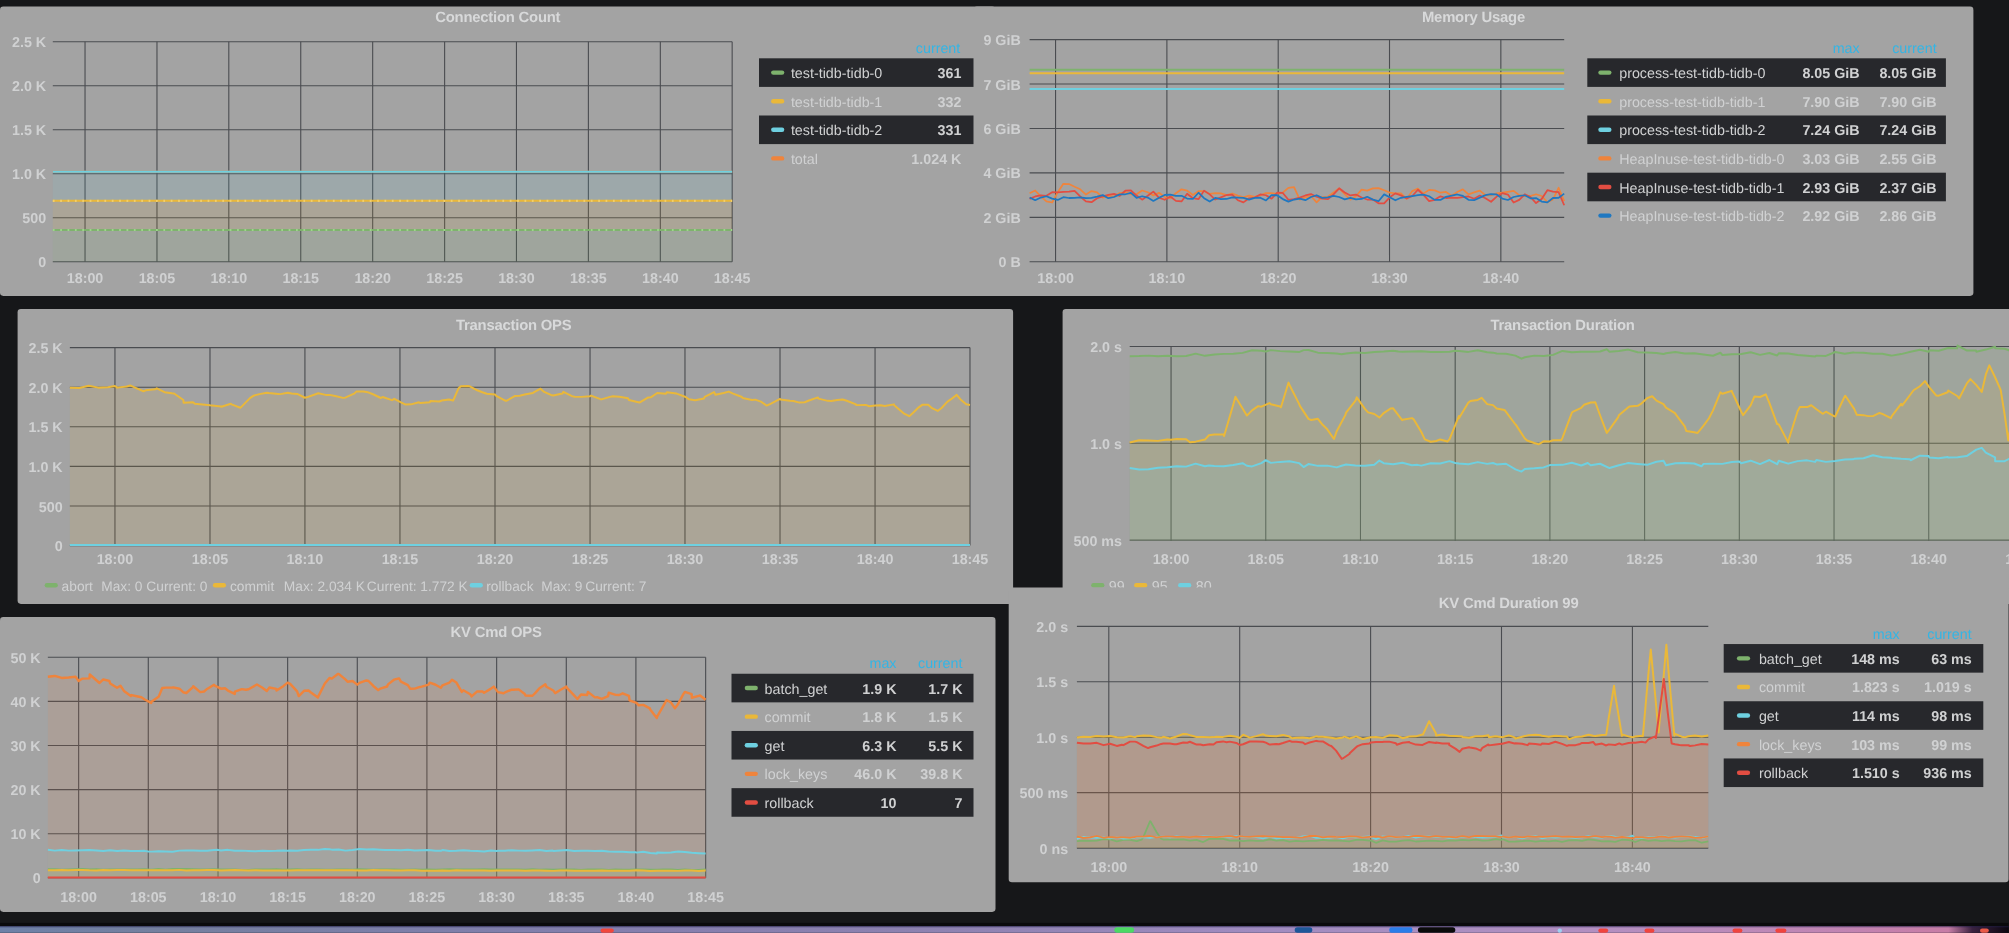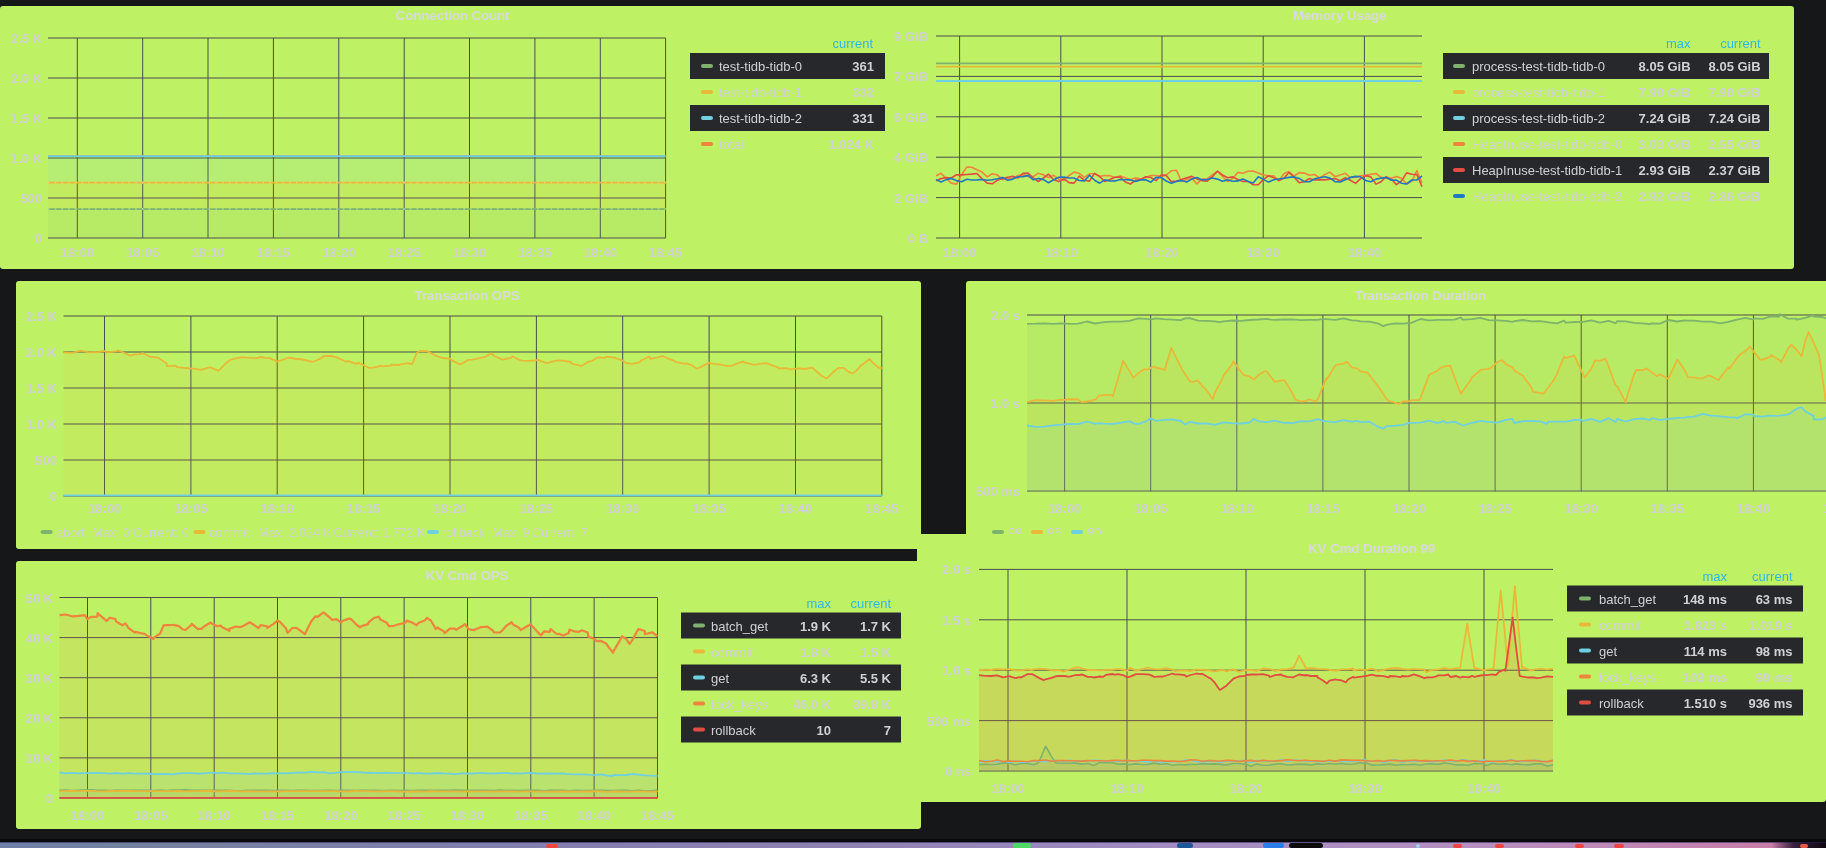--- a/index.html
+++ b/index.html
@@ -1,15 +1,15 @@
 <!DOCTYPE html>
 <html><head><meta charset="utf-8">
 <style>
 html,body{margin:0;padding:0;background:#161719;width:1826px;height:848px;overflow:hidden}
-.panel{position:absolute;background:#bef264;border-radius:3px}
+.panel{position:absolute;background:#a3a3a3;border-radius:3px}
 svg{display:block}
 text{white-space:pre}
 </style></head>
 <body>
 <div class="panel" style="left:0px;top:6px;width:905px;height:263px">
     <svg width="905" height="263" viewBox="0 0 905 263">
       <text x="452.5" y="14.0" text-anchor="middle" fill="#d8d9da" font-family="Liberation Sans,sans-serif" font-size="13.5px" font-weight="700" letter-spacing="-0.2">Connection Count</text>
 <line x1="48" y1="32.0" x2="665.6" y2="32.0" stroke="#4a4c50" stroke-width="1"></line>
 <text x="42.0" y="37.0" text-anchor="end" fill="#d0d1d2" font-family="Liberation Sans,sans-serif" font-size="13px" font-weight="700">2.5 K</text>
 <line x1="48" y1="72.0" x2="665.6" y2="72.0" stroke="#4a4c50" stroke-width="1"></line>
@@ -218,21 +218,21 @@
 <path d="M61.0,121.2L69.6,119.2L78.1,119.4L86.7,119.8L95.2,118.6L98.6,118.8L103.8,118.0L112.3,118.4L115.8,121.1L120.9,120.5L129.4,118.6L133.0,114.7L138.0,114.0L146.5,114.1L146.8,115.3L155.1,87.0L157.1,79.7L163.6,90.4L167.5,96.8L172.2,92.1L177.8,88.2L180.7,88.7L188.1,85.4L189.3,86.5L197.8,88.5L198.5,89.2L205.4,66.8L206.4,69.2L214.9,85.9L215.7,88.0L223.5,99.8L226.0,100.8L232.1,99.7L236.4,105.2L240.6,109.3L246.7,118.1L249.2,111.0L257.0,96.4L257.7,94.1L266.3,83.3L267.4,80.2L274.8,90.7L277.7,93.9L283.4,95.4L288.0,98.6L291.9,94.5L298.4,90.3L300.5,90.2L308.7,100.9L309.0,100.6L317.6,99.1L319.0,100.0L326.1,111.7L329.3,118.5L334.7,120.6L339.7,119.9L343.2,118.5L350.0,120.3L351.8,118.1L360.3,97.2L360.3,99.2L368.9,85.0L370.7,83.6L377.4,82.6L381.0,80.7L386.0,86.4L391.3,87.3L394.6,90.3L401.7,91.7L403.1,93.5L411.7,104.9L412.0,105.0L420.2,117.6L422.3,119.5L428.8,121.7L432.7,122.9L437.3,120.2L443.0,120.3L445.9,119.2L453.3,119.2L454.4,117.1L463.0,94.1L463.7,93.4L471.5,89.7L474.0,87.0L480.1,84.9L484.3,84.7L488.6,96.5L494.7,112.6L497.2,109.3L505.0,98.4L505.7,96.5L514.3,89.3L515.3,88.6L522.8,87.9L525.7,86.2L531.4,81.0L536.0,79.2L539.9,83.2L546.3,86.4L548.5,89.6L556.7,94.5L557.1,95.3L565.6,106.6L567.0,110.8L574.2,112.0L577.3,112.6L582.7,106.0L587.6,99.2L591.3,92.1L598.0,75.7L599.8,77.0L608.3,74.3L608.4,74.9L616.9,93.1L618.6,96.4L625.5,87.5L629.0,79.4L634.0,79.9L639.3,77.5L642.6,85.4L649.6,104.5L651.1,104.9L659.7,121.4L660.0,119.0L668.2,92.8L670.3,89.0L676.8,89.1L680.6,87.4L685.3,91.1L691.0,95.2L693.9,93.3L701.3,97.3L702.4,97.6L711.0,79.3L711.6,78.8L719.6,90.7L722.0,96.1L728.1,96.4L732.3,97.3L736.7,97.3L742.6,94.4L745.2,95.3L753.0,99.2L753.8,97.3L762.3,86.2L763.3,87.5L770.9,77.4L773.6,73.8L779.4,70.1L784.0,65.5L788.0,71.1L794.3,78.6L796.5,78.7L804.6,75.6L805.1,74.0L813.6,79.2L815.0,81.3L822.2,67.3L825.3,63.7L830.7,69.1L835.6,75.3L839.3,59.4L842.5,51.1L847.8,62.2L852.8,73.5L856.4,95.8L859.7,119.4L864.9,87.4L868.3,69.8L873.5,66.0" fill="none" stroke="#EAB839" stroke-width="1.8" stroke-opacity="1.0" stroke-linejoin="round"></path>
 <path d="M61.0,144.5L69.6,145.9L78.1,145.6L86.7,144.3L95.2,143.7L103.8,142.9L112.3,143.2L120.9,140.5L129.4,142.8L133.0,142.1L138.0,142.7L146.5,142.8L155.1,141.7L163.6,140.1L167.5,142.4L172.2,143.0L180.7,140.0L184.7,137.3L189.3,139.8L197.8,138.9L206.4,138.3L214.9,140.0L219.1,143.6L223.5,140.9L232.1,142.5L240.6,142.3L249.2,143.9L253.6,142.4L257.7,141.3L266.3,142.1L274.8,142.5L283.4,141.5L288.0,137.7L291.9,140.1L300.5,141.1L309.0,139.7L317.6,141.9L322.5,141.6L326.1,142.3L334.7,140.2L343.2,140.3L351.8,138.2L356.9,139.9L360.3,140.4L368.9,141.1L377.4,139.1L386.0,140.7L391.3,139.9L394.6,141.2L403.1,140.6L411.7,145.7L417.2,147.7L420.2,145.3L428.8,144.7L437.3,143.9L443.0,141.8L445.9,141.8L454.4,141.6L463.0,139.7L471.5,142.2L477.4,139.9L480.1,141.9L488.6,140.6L497.2,144.5L505.7,141.9L511.9,140.5L514.3,139.9L522.8,140.8L531.4,141.6L539.9,138.8L546.3,137.8L548.5,142.0L557.1,140.1L565.6,139.9L574.2,140.4L580.8,142.9L582.7,140.7L591.3,140.6L599.8,140.7L608.4,139.0L615.2,138.6L616.9,140.2L625.5,137.8L634.0,140.9L642.6,137.2L649.6,141.0L651.1,137.9L659.7,140.5L668.2,138.2L676.8,137.5L684.1,138.9L685.3,137.2L693.9,138.9L702.4,138.0L711.0,136.8L718.5,136.6L719.6,136.1L728.1,135.6L736.7,132.9L745.2,134.7L753.0,135.2L753.8,135.4L762.3,136.1L770.2,136.4L770.9,137.4L779.4,133.3L787.4,133.6L788.0,135.0L796.5,135.6L804.6,134.4L805.1,134.9L813.6,134.6L821.8,133.6L822.2,133.4L830.7,127.8L835.6,126.2L839.3,130.5L847.7,134.9L847.8,138.4L856.4,138.3L859.7,136.5L864.9,135.2L873.5,135.1" fill="none" stroke="#6ED0E0" stroke-width="1.8" stroke-opacity="1.0" stroke-linejoin="round"></path>
 <rect x="26.0" y="249.0" width="12" height="4" rx="2" fill="#7EB26D"></rect>
 <text x="42.0" y="256.0" text-anchor="start" fill="#d0d1d2" font-family="Liberation Sans,sans-serif" font-size="13px">99</text>
 <rect x="65.0" y="249.0" width="12" height="4" rx="2" fill="#EAB839"></rect>
 <text x="81.0" y="256.0" text-anchor="start" fill="#d0d1d2" font-family="Liberation Sans,sans-serif" font-size="13px">95</text>
 <rect x="105.0" y="249.0" width="12" height="4" rx="2" fill="#6ED0E0"></rect>
 <text x="121.0" y="256.0" text-anchor="start" fill="#d0d1d2" font-family="Liberation Sans,sans-serif" font-size="13px">80</text>
     </svg>
   </div>
-<div class="panel" style="left:16px;top:561px;width:905px;height:268px">
+<div class="panel" style="left:0px;top:561px;width:905px;height:268px">
     <svg width="905" height="268" viewBox="0 0 905 268">
       <text x="451.0" y="18.5" text-anchor="middle" fill="#d8d9da" font-family="Liberation Sans,sans-serif" font-size="13.5px" font-weight="700" letter-spacing="-0.2">KV Cmd OPS</text>
 <line x1="43.5" y1="36.5" x2="641.5" y2="36.5" stroke="#4a4c50" stroke-width="1"></line>
 <text x="37.0" y="41.5" text-anchor="end" fill="#d0d1d2" font-family="Liberation Sans,sans-serif" font-size="13px" font-weight="700">50 K</text>
 <line x1="43.5" y1="76.6" x2="641.5" y2="76.6" stroke="#4a4c50" stroke-width="1"></line>
 <text x="37.0" y="81.6" text-anchor="end" fill="#d0d1d2" font-family="Liberation Sans,sans-serif" font-size="13px" font-weight="700">40 K</text>
 <line x1="43.5" y1="116.7" x2="641.5" y2="116.7" stroke="#4a4c50" stroke-width="1"></line>
 <text x="37.0" y="121.7" text-anchor="end" fill="#d0d1d2" font-family="Liberation Sans,sans-serif" font-size="13px" font-weight="700">30 K</text>
 <line x1="43.5" y1="156.8" x2="641.5" y2="156.8" stroke="#4a4c50" stroke-width="1"></line>
 <text x="37.0" y="161.8" text-anchor="end" fill="#d0d1d2" font-family="Liberation Sans,sans-serif" font-size="13px" font-weight="700">20 K</text>

